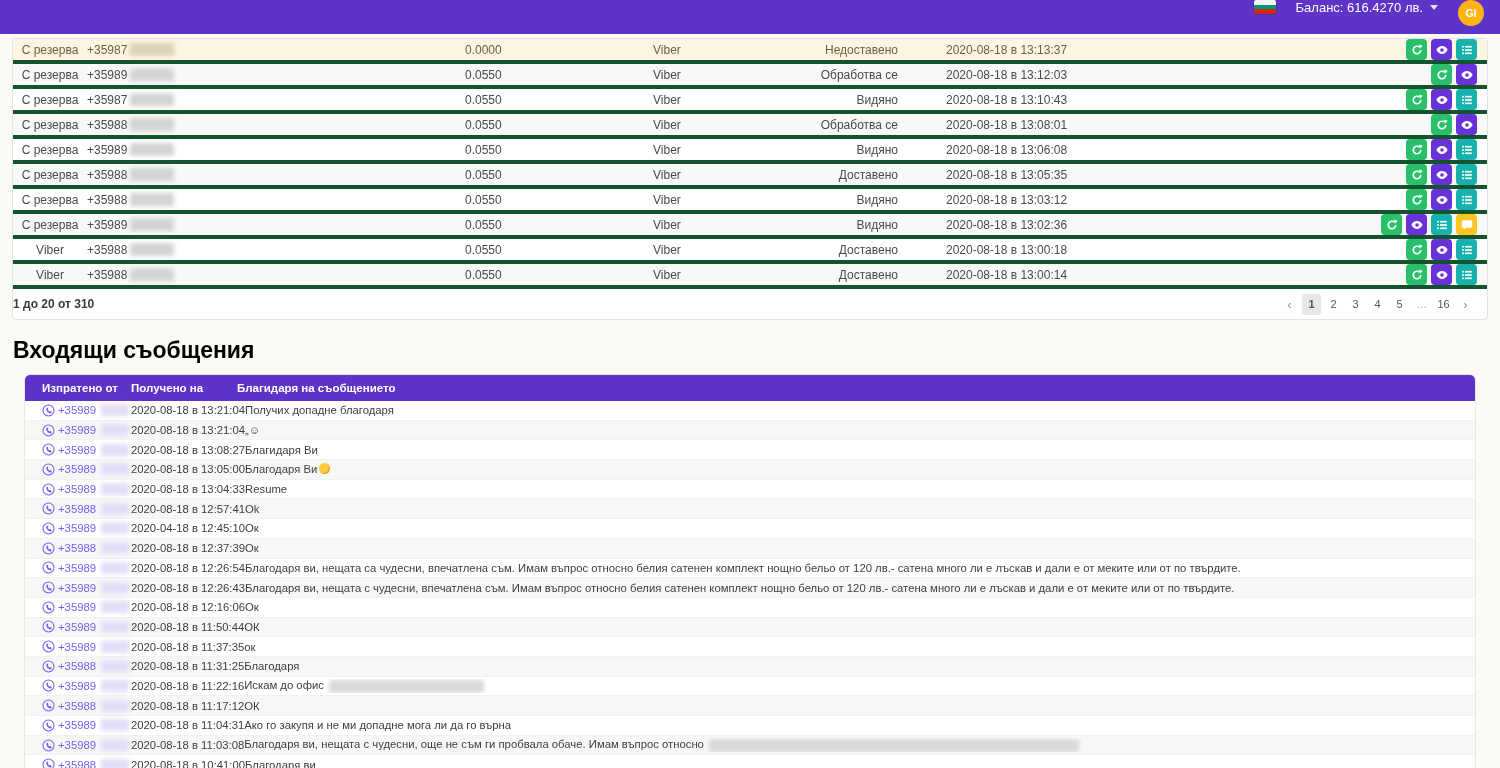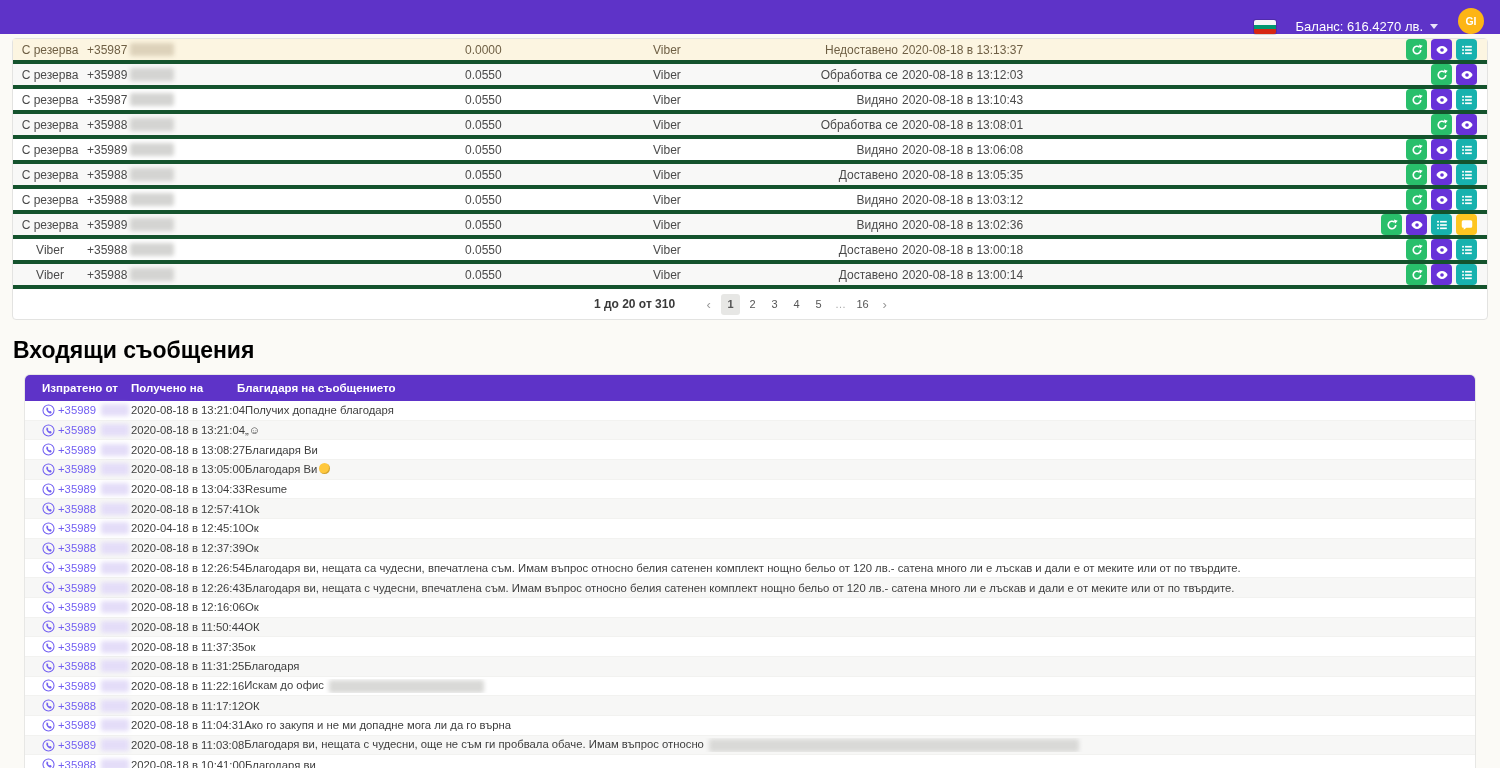--- a/index.html
+++ b/index.html
@@ -4,21 +4,21 @@
 <style>
   * { box-sizing: border-box; margin: 0; padding: 0; }
   html, body { width: 1500px; height: 768px; overflow: hidden; }
   body {
     font-family: "Liberation Sans", "DejaVu Sans", sans-serif;
     background: #fbfaf6; color: #4a4a4a;
   }
   
   .topbar {
     height: 34px; background: var(--c-purple, #5e33c8);
-    display: flex; align-items: flex-end; justify-content: flex-end;
+    display: flex; align-items: flex-start; justify-content: flex-end;
     gap: 20px; padding: 0 16px;
   }
   .flag { width: 22px; height: 14px; border-radius: 2px; overflow: hidden;
     display: flex; flex-direction: column; cursor: pointer; box-shadow: 0 0 0 1px rgba(0,0,0,.15);}
   .flag i { flex: 1; display: block; }
   .flag .w { background: #f5f5f5; } .flag .g { background: #00966e; } .flag .r { background: #d62612; }
   .balance { display: flex; align-items: center; gap: 7px; color: #fff;
     font-size: 13px; cursor: pointer; }
   .caret { width: 0; height: 0; border-left: 4px solid transparent;
     border-right: 4px solid transparent; border-top: 5px solid #e9e2fa; }
@@ -30,33 +30,33 @@
     border-radius: 4px; }
   .orow { display: flex; align-items: center; height: 25px;
     border-bottom: 4px solid #14532d; font-size: 12px; color: #4a4a4a; }
   .orow.stripe { background: #f8f8f7; }
   .orow.warn { background: var(--c-warn_bg, #fcf5e1); color: #6e5f44; }
   .oc-channel { flex: 0 0 74px; text-align: center; }
   .oc-phone   { flex: 0 0 378px; display: flex; align-items: center; }
   .oc-cost    { flex: 0 0 188px; }
   .oc-via     { flex: 0 0 100px; }
   .oc-status  { flex: 0 0 145px; text-align: right; }
-  .oc-time    { flex: 0 0 150px; padding-left: 4px; }
+  .oc-time    { flex: 0 0 150px; padding-left: 4px; margin-left: 44px; }
   .oc-actions { flex: 1; display: flex; justify-content: flex-end; gap: 4px; padding-right: 10px; }
   .blur { display: inline-block; height: 13px; border-radius: 2px; filter: blur(2px); }
   .blur.g { width: 44px; background: #d4d4d2; margin-left: 3px; }
   .warn .blur.g { background: #ddd2ba; }
   .abtn { width: 21px; height: 21px; border: none; border-radius: 4px; padding: 0;
     display: flex; align-items: center; justify-content: center; cursor: pointer; }
   .abtn svg { width: 12px; height: 12px; display: block; }
   .abtn.refresh { background: var(--c-green, #29bf6b); }
   .abtn.view    { background: var(--c-btn_purple, #6732d8); }
   .abtn.list    { background: var(--c-teal, #17b2ae); }
   .abtn.chat    { background: var(--c-yellow, #fdc520); }
-  .ofooter { height: 30px; display: flex; align-items: center; justify-content: center;
+  .ofooter { height: 30px; display: flex; align-items: center; justify-content: space-between;
     gap: 24px; padding-right: 12px; }
   .summary { font-size: 12px; font-weight: 700; color: #3a3a3a; }
   .pager { display: flex; align-items: center; gap: 3px; }
   .pitem { min-width: 19px; height: 21px; padding: 0 3px; border: none; background: none;
     display: flex; align-items: center; justify-content: center; font-size: 11px;
     color: #555; border-radius: 3px; cursor: pointer; font-family: inherit; }
   .pitem.active { background: #e7e7e5; font-weight: 600; }
   .pitem.arrow { color: #999; font-size: 13px; }
   .pitem.ellipsis { color: #aaa; cursor: default; }
   

